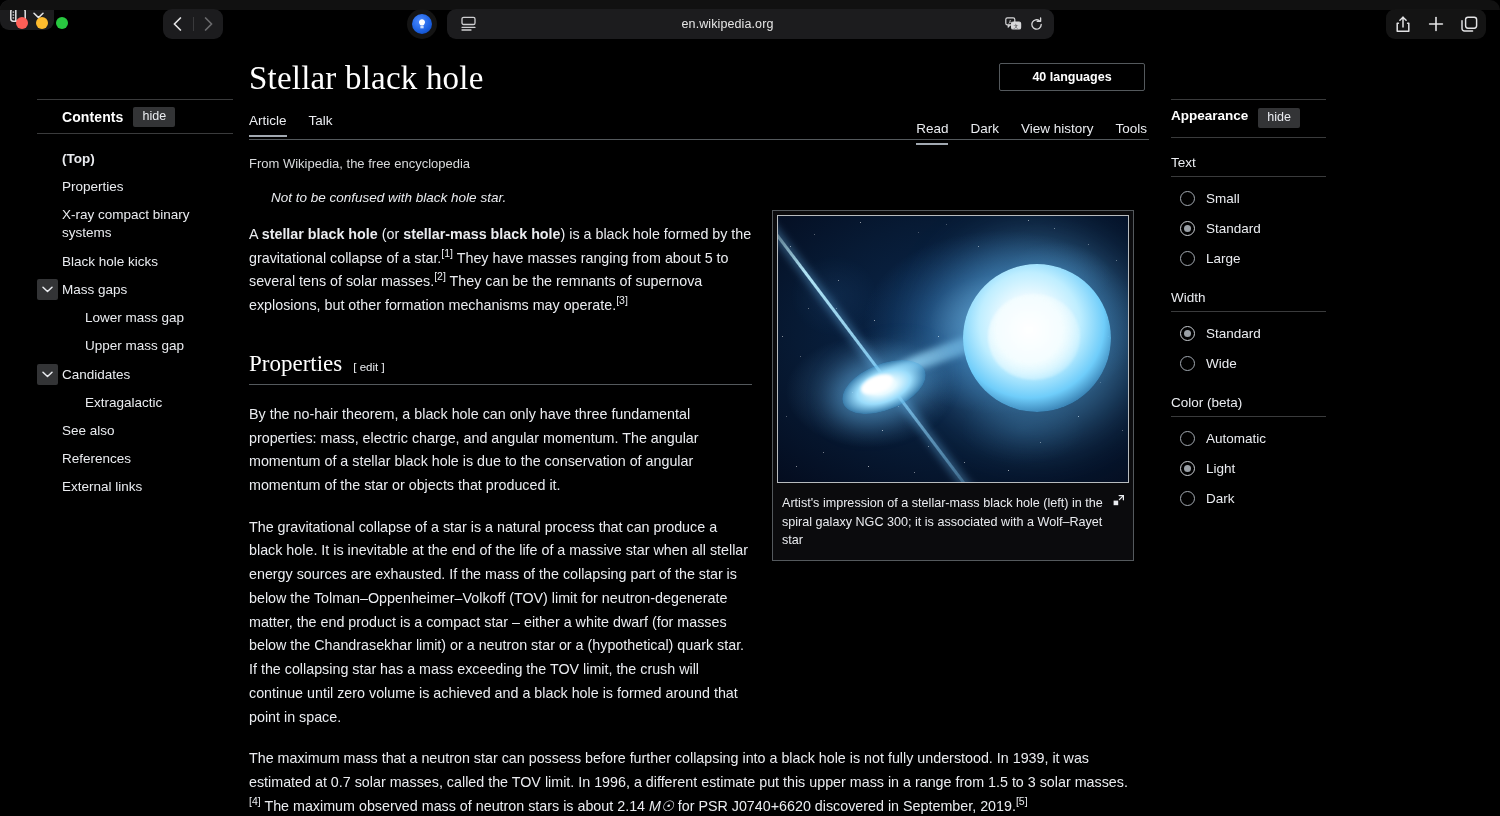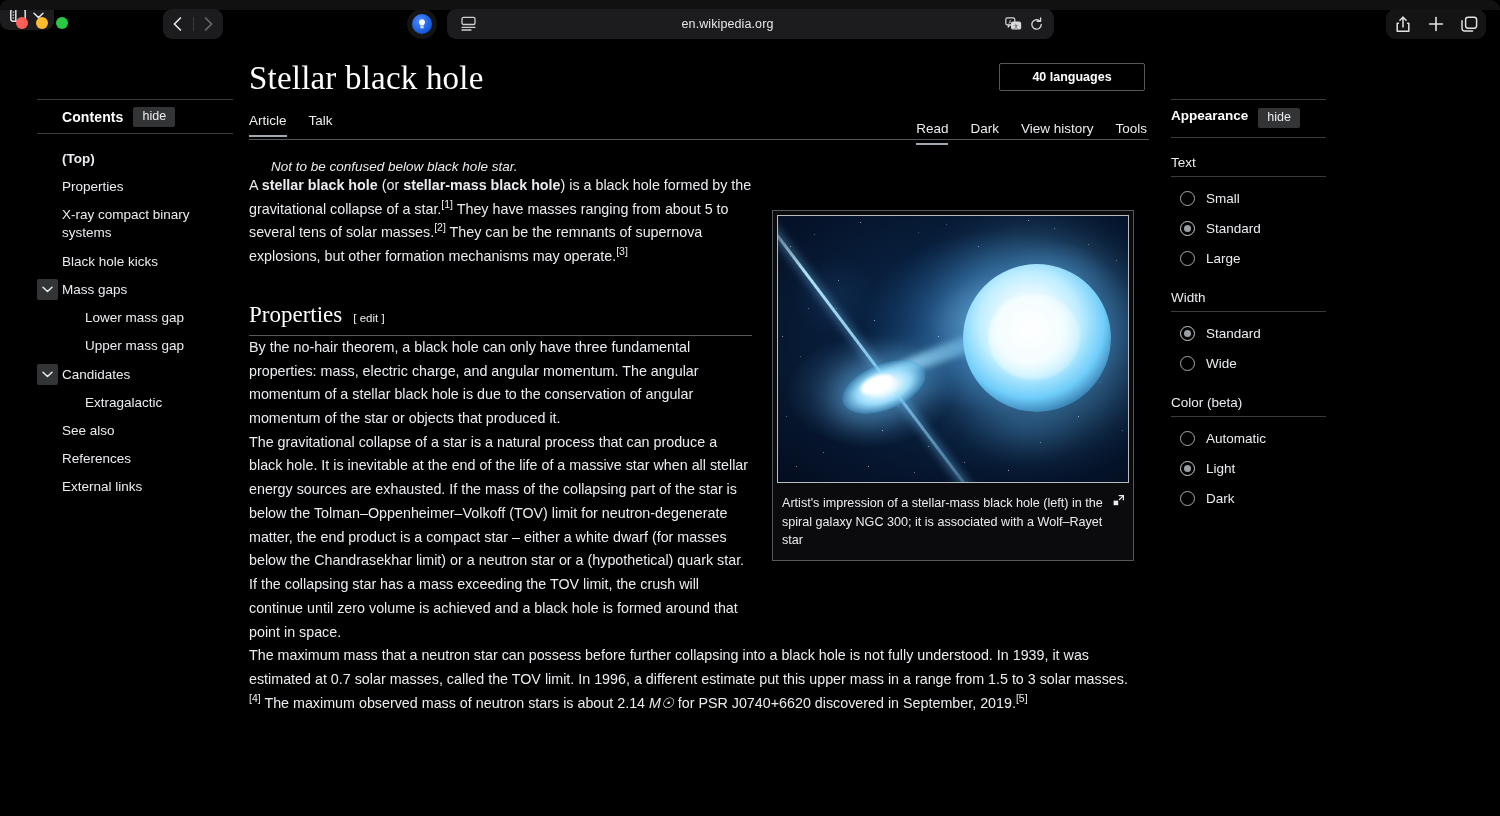--- a/index.html
+++ b/index.html
@@ -144,21 +144,21 @@
     margin-top:16px; font-size:13px; color:#d7d9db;
   }
 
   .hatnote{
     margin-top:19px; margin-left:22px;
     font-size:13.5px; font-style:italic; color:#eaecf0;
   }
 
   .body-col{ width:503px; }
   p.para{
-    font-size:14.3px; line-height:1.66; color:#eaecf0; 
+    font-size:14.3px; line-height:1.66; color:#eaecf0; margin-top:18px;
   }
   p.full{ width:880px; }
   .b{ font-weight:bold; }
   sup.ref{ font-size:10.5px; vertical-align:super; line-height:0; }
 
   h2.sec{
     font-family:"Liberation Serif", serif;
     font-size:23px; font-weight:400; color:#fff;
     margin-top:33px; padding-bottom:7px;
     border-bottom:1px solid #54595d; width:503px;
@@ -413,22 +413,23 @@
         </div>
       <div class="tabs-right" id="tabs-right">
           <span class="tab active">Read</span>
           <span class="tab">Dark</span>
           <span class="tab">View history</span>
           <span class="tab">Tools</span>
         </div>
       <div class="tabs-hr"></div>
     </div>
 
-
-    <div class="hatnote">Not to be confused below black hole star.</div>
+    <div class="tagline">From Wikipedia, the free encyclopedia</div>
+
+    <div class="hatnote">Not to be confused with black hole star.</div>
 
     <div class="body-col">
       <p class="para">
         <span>A </span><span class="b">stellar black hole</span><span> (or </span><span class="b">stellar-mass black hole</span><span>) is a black hole formed by the gravitational collapse of a star.</span><sup class="ref">[1]</sup><span> They have masses ranging from about 5 to several tens of solar masses.</span><sup class="ref">[2]</sup><span> They can be the remnants of supernova explosions, but other formation mechanisms may operate.</span><sup class="ref">[3]</sup>
       </p>
 
       <h2 class="sec">
         <span>Properties</span>
         <span class="edit-link">[ edit ]</span>
       </h2>

